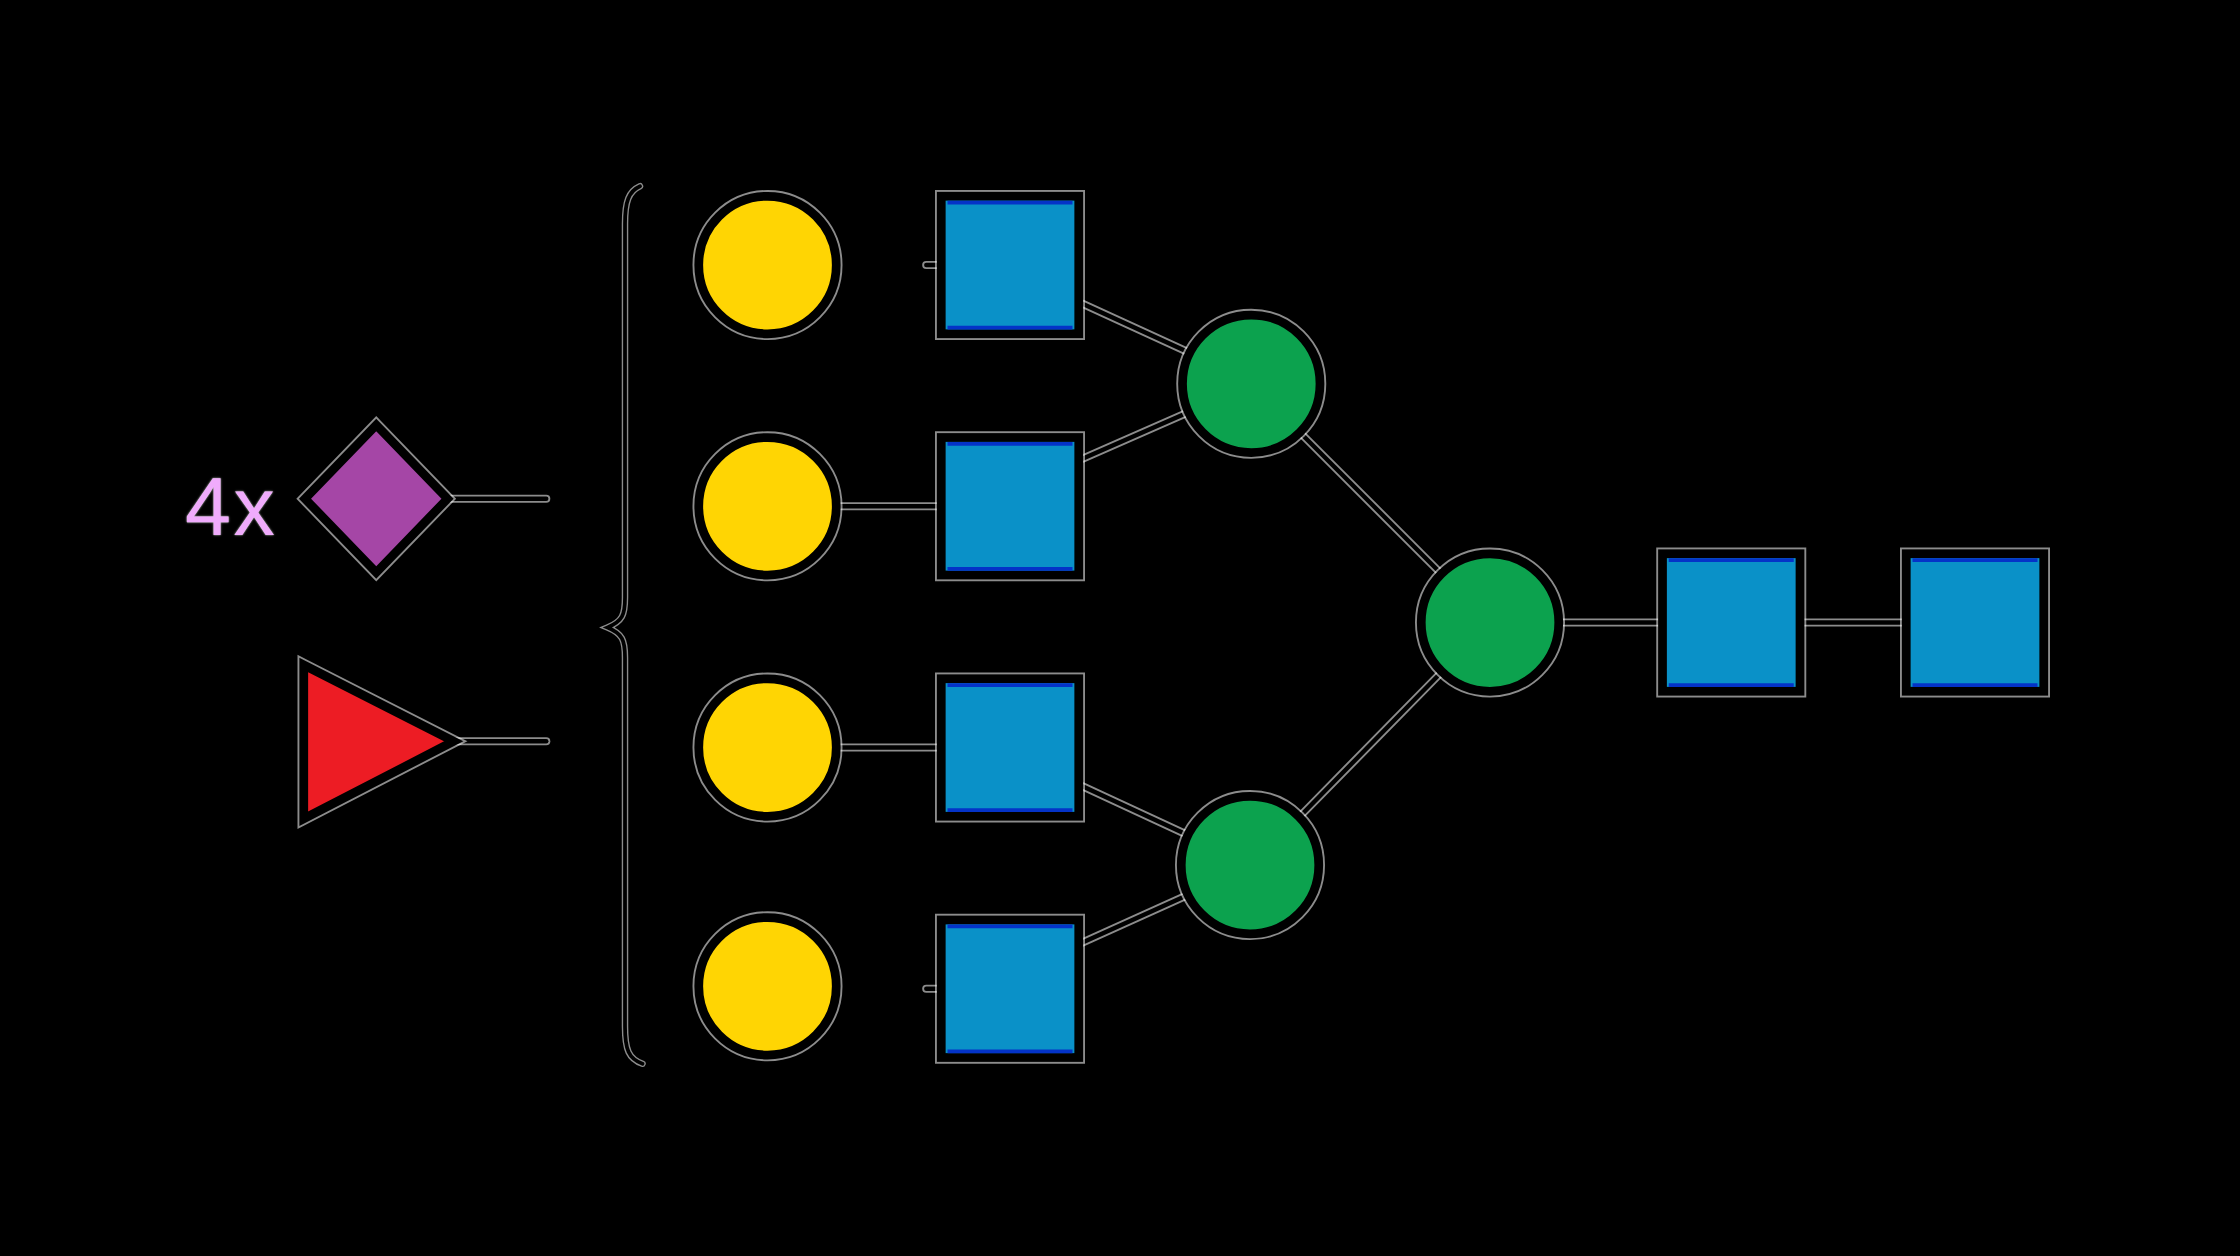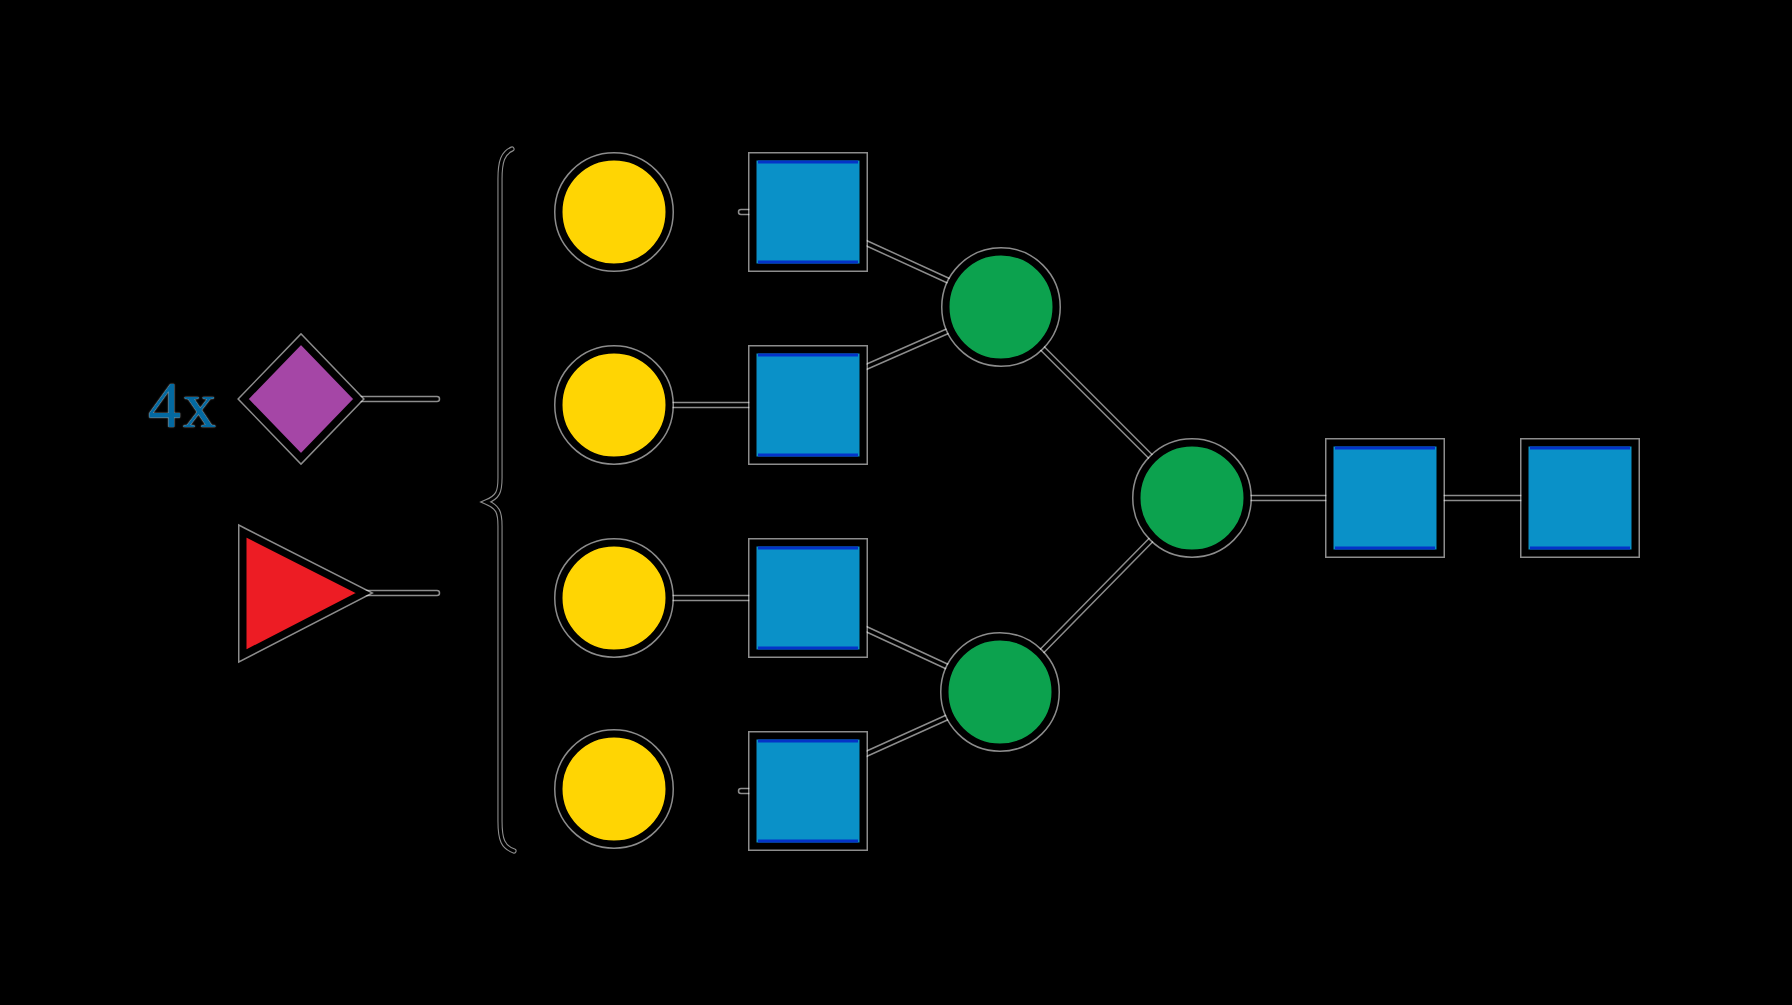--- a/index.html
+++ b/index.html
@@ -1,21 +1,21 @@
 <!DOCTYPE html>
 <html><head>
 <meta charset="utf-8">
 <style>
   html,body{margin:0;padding:0;background:#000;}
   .stage{position:relative;width:1792px;height:1005px;background:#000;overflow:hidden;
          font-family:"Liberation Sans",sans-serif;}
   .stage svg{position:absolute;left:0;top:0;width:100%;height:100%;display:block;}
-  .multiplier{position:absolute;color:#0369a1;line-height:1;font-weight:400;
+  .multiplier{position:absolute;color:#f0abfc;line-height:1;font-weight:400;
               text-shadow:0 0 1px rgba(255,255,255,.8),0 0 2px rgba(255,255,255,.45);
-              letter-spacing:2px;user-select:none;font-family:Liberation Serif, serif;}
+              letter-spacing:2px;user-select:none;}
 </style>
 </head>
 <body>
 
 <div class="stage">
   <svg xmlns="http://www.w3.org/2000/svg" viewBox="0 0 1792 1005">
       <g>
         <line x1="358" y1="399" x2="437" y2="399" stroke="rgba(255,255,255,0.55)" stroke-width="6.5" stroke-linecap="round"></line>
         <line x1="358" y1="399" x2="437" y2="399" stroke="#000000" stroke-width="3.5" stroke-linecap="round"></line>
       </g>

